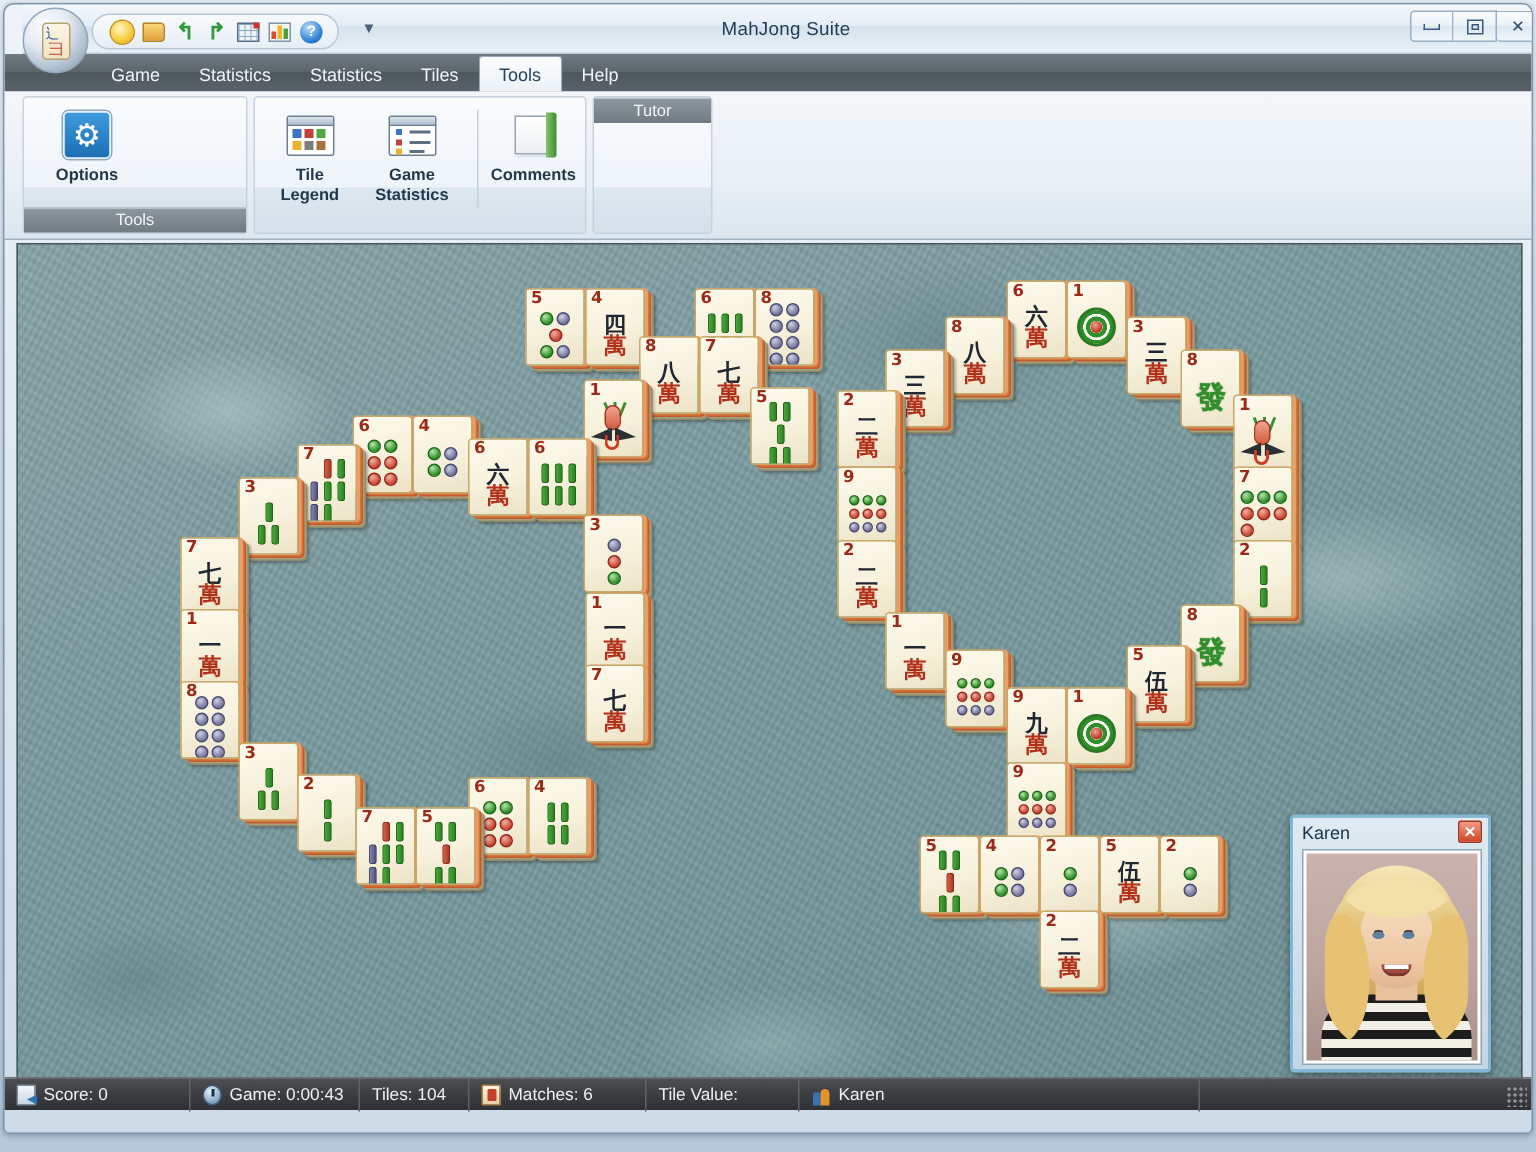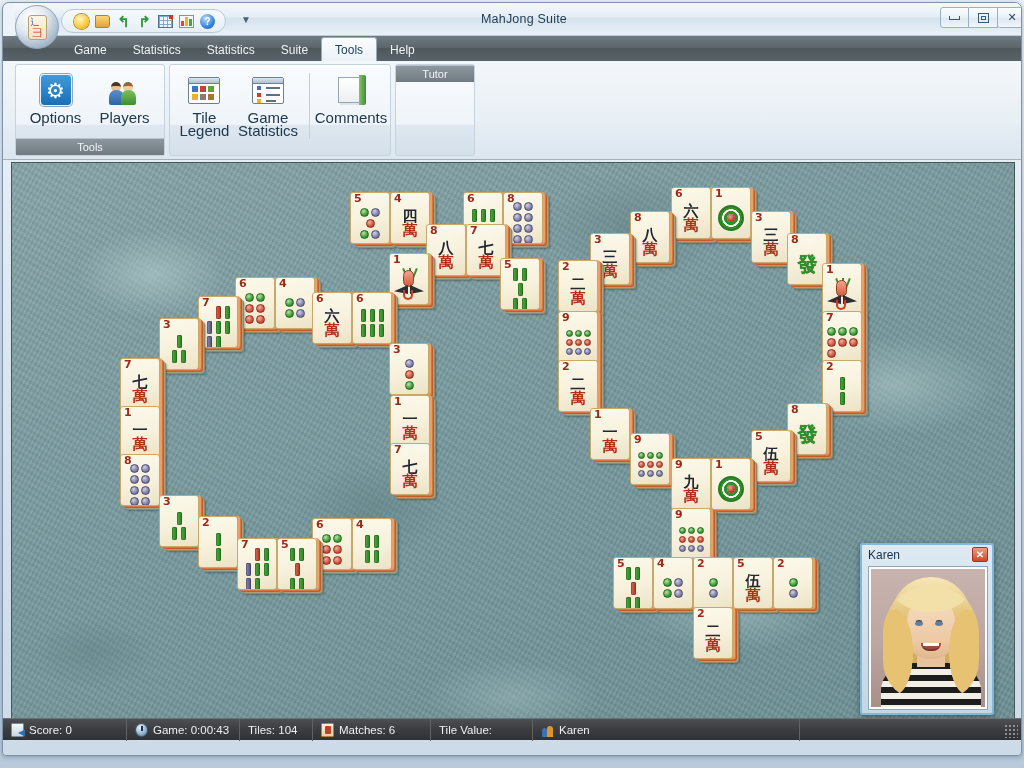--- a/index.html
+++ b/index.html
@@ -123,21 +123,21 @@
   .rgroup-items { flex: 1; display: flex; align-items: flex-start; padding: 5px 6px 0 6px; gap: 2px; }
   .rgroup-label {
     height: 17px; line-height: 17px; text-align: center; font-size: 11px; color: #f2f6f9;
     background: linear-gradient(180deg,#8d979e 0%, #707a80 100%);
     border-top: 1px solid #b8c4cd;
   }
   .rbtn {
     width: 72px; display: flex; flex-direction: column; align-items: center;
     padding-top: 3px; text-align: center;
   }
-  .rbtn .lbl { font-size: 15px; color: #22384c; line-height: 13px; margin-top: 4px; }
+  .rbtn .lbl { font-size: 11px; color: #22384c; line-height: 13px; margin-top: 4px; font-weight: bold; }
   .rbtn-ic { width: 34px; height: 34px; display: flex; align-items: center; justify-content: center; }
   .rsep { width: 1px; align-self: stretch; margin: 3px 6px 16px 6px; background: #c3d0da; }
 
   .ic-options { width:32px;height:32px;border-radius:4px;
     background: linear-gradient(180deg,#3e9bdd,#1c6fb5); border:1px solid #e9f2f9;
     box-shadow:0 0 0 1px #8aa8c0; display:flex;align-items:center;justify-content:center;
     color:#fff; font-size:21px; line-height:1; }
   .ic-players { position:relative; width:34px;height:30px; }
   .ic-players .p { position:absolute; bottom:0; width:15px; height:15px; border-radius:7px 7px 2px 2px; }
   .ic-players .h { position:absolute; width:10px;height:10px;border-radius:50%; }
@@ -371,45 +371,34 @@
       <div class="qat-ic">
           <span class="ic-help">?</span>
         </div>
     </div>
     <div class="qat-more">▼</div>
 
     <div class="tabstrip">
       <div class="tab">Game</div>
       <div class="tab">Statistics</div>
       <div class="tab">Statistics</div>
-      <div class="tab">Suite</div>
+      <div class="tab">Tiles</div>
       <div class="tab active">Tools</div>
       <div class="tab">Help</div>
     </div>
 
     <div class="ribbon">
 
       <div class="rgroup" style="left:12px; width:150px;">
         <div class="rgroup-items">
           <div class="rbtn">
             <div class="rbtn-ic">
                 <span class="ic-options">⚙</span>
               </div>
             <div class="lbl">Options</div>
-          </div>
-          <div class="rbtn">
-            <div class="rbtn-ic">
-              <span class="ic-players">
-                  <i class="h h1"></i>
-                  <i class="p p1"></i>
-                  <i class="h h2"></i>
-                  <i class="p p2"></i>
-                </span>
-            </div>
-            <div class="lbl">Players</div>
           </div>
         </div>
         <div class="rgroup-label">Tools</div>
       </div>
 
       <div class="rgroup" style="left:166px; width:222px;">
         <div class="rgroup-items">
           <div class="rbtn">
             <div class="rbtn-ic">
               <span class="ic-legend">

